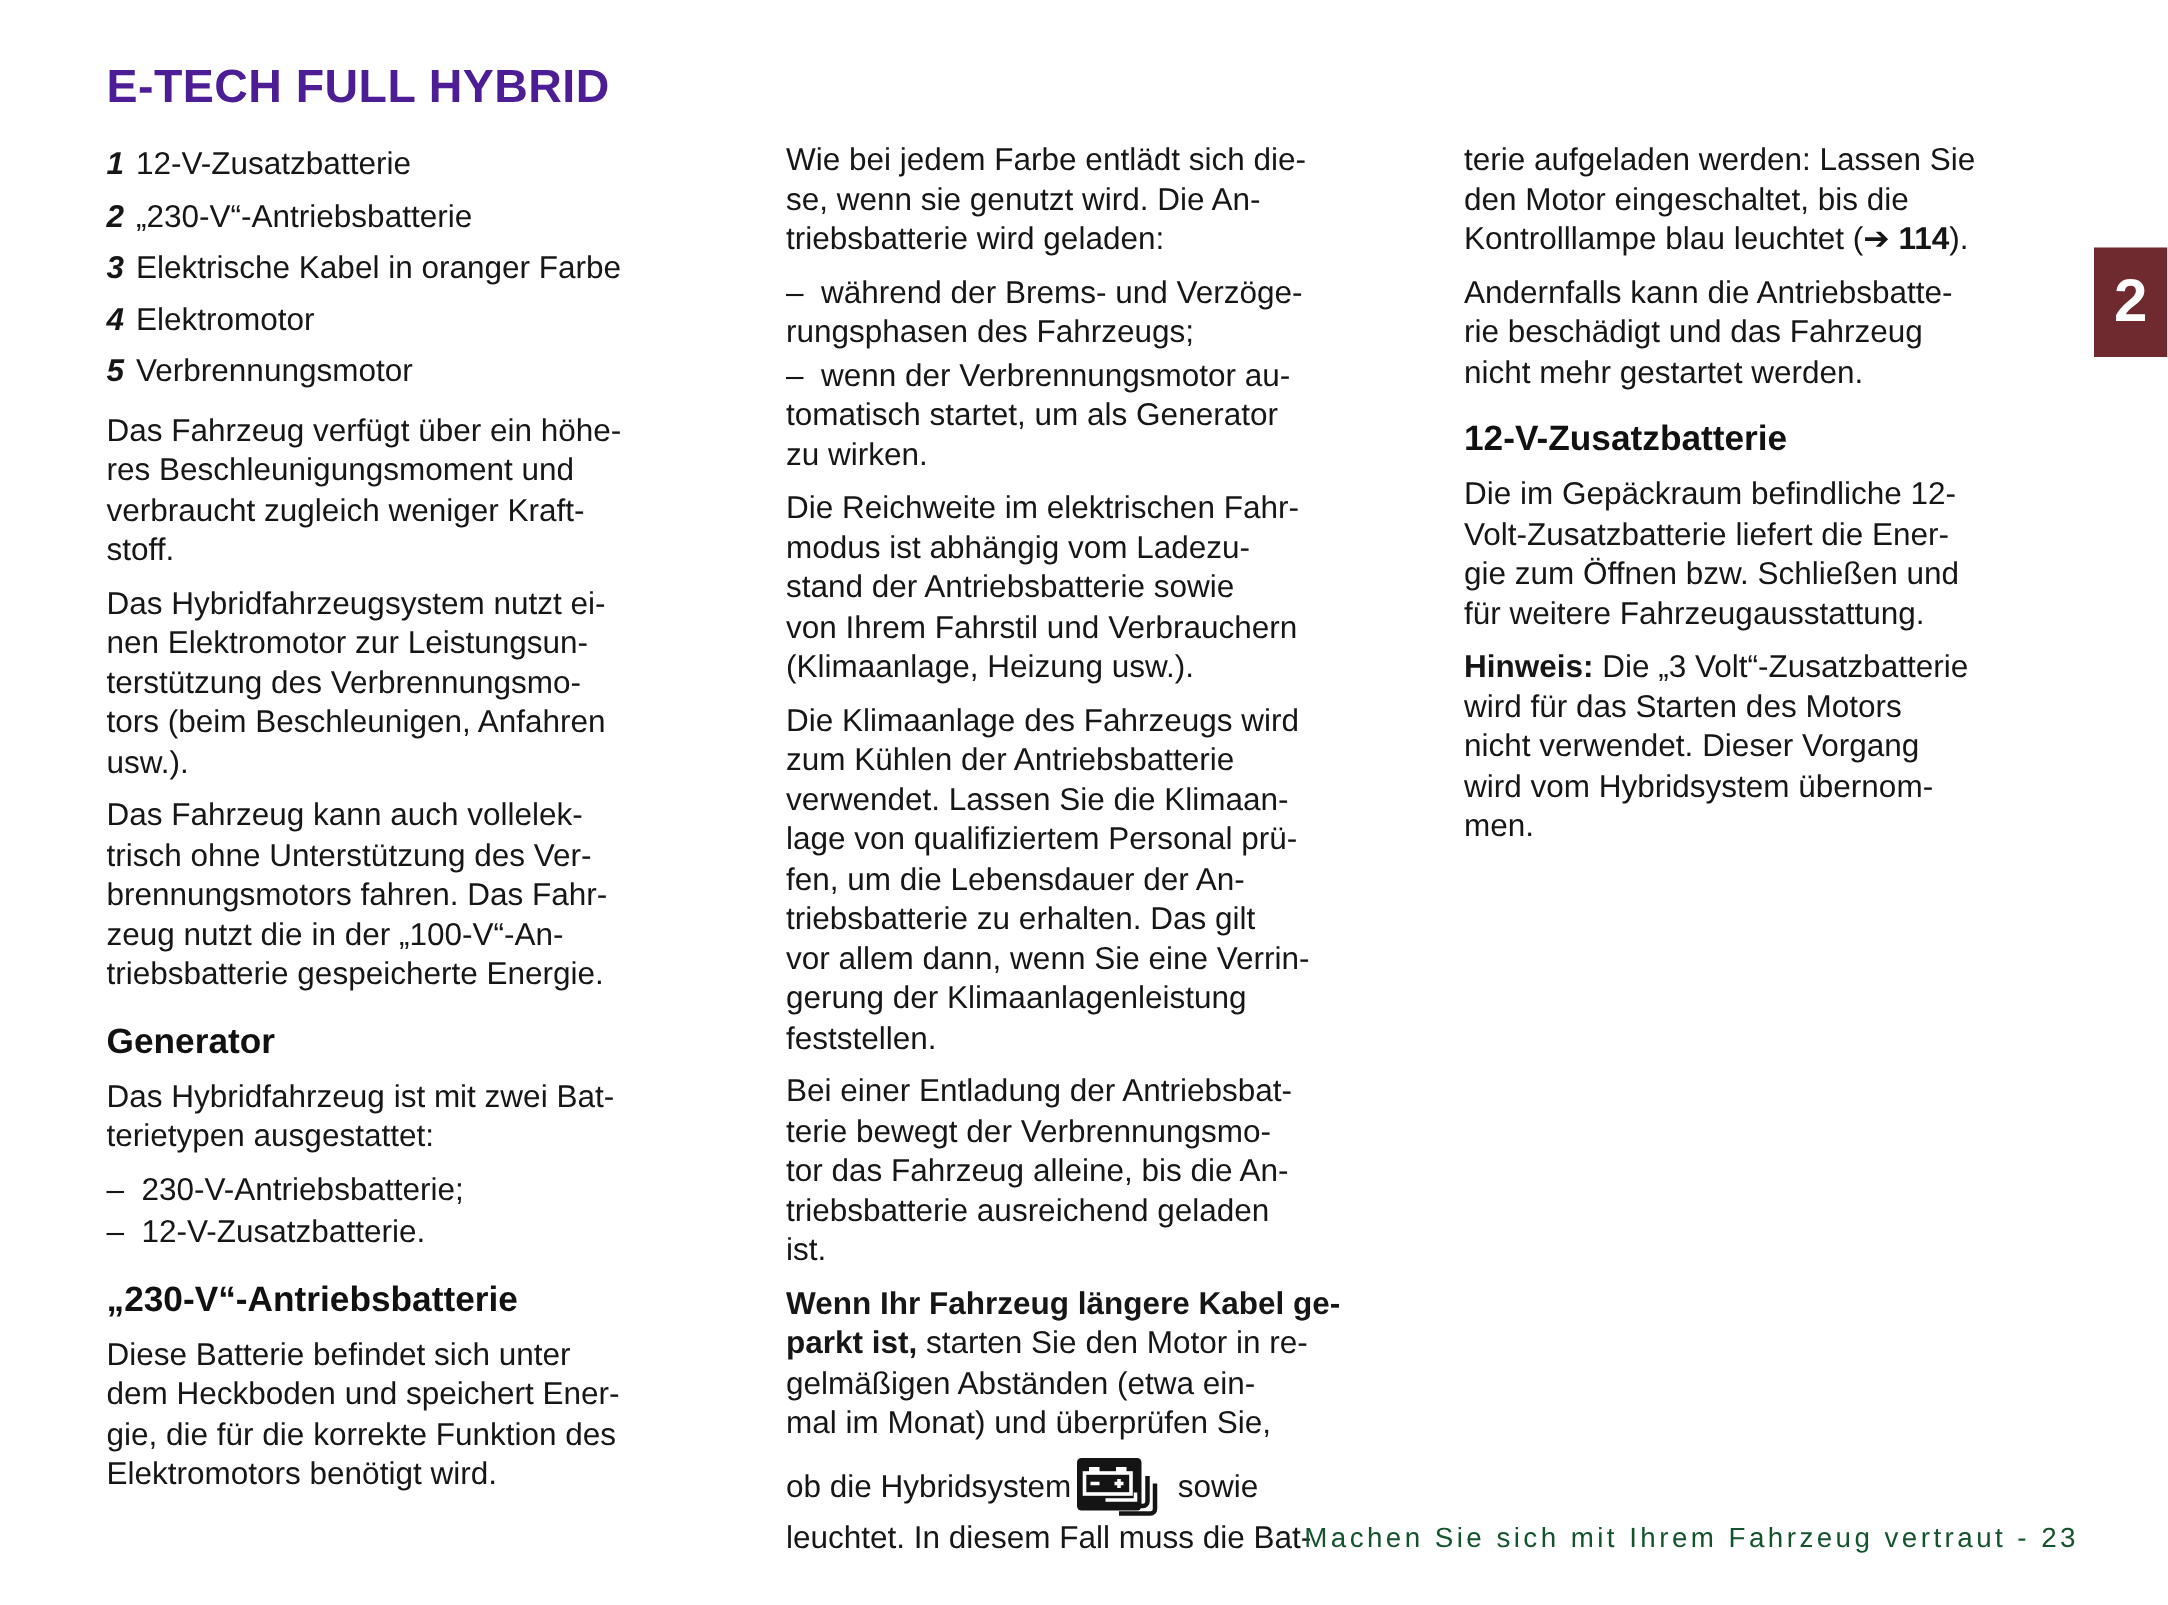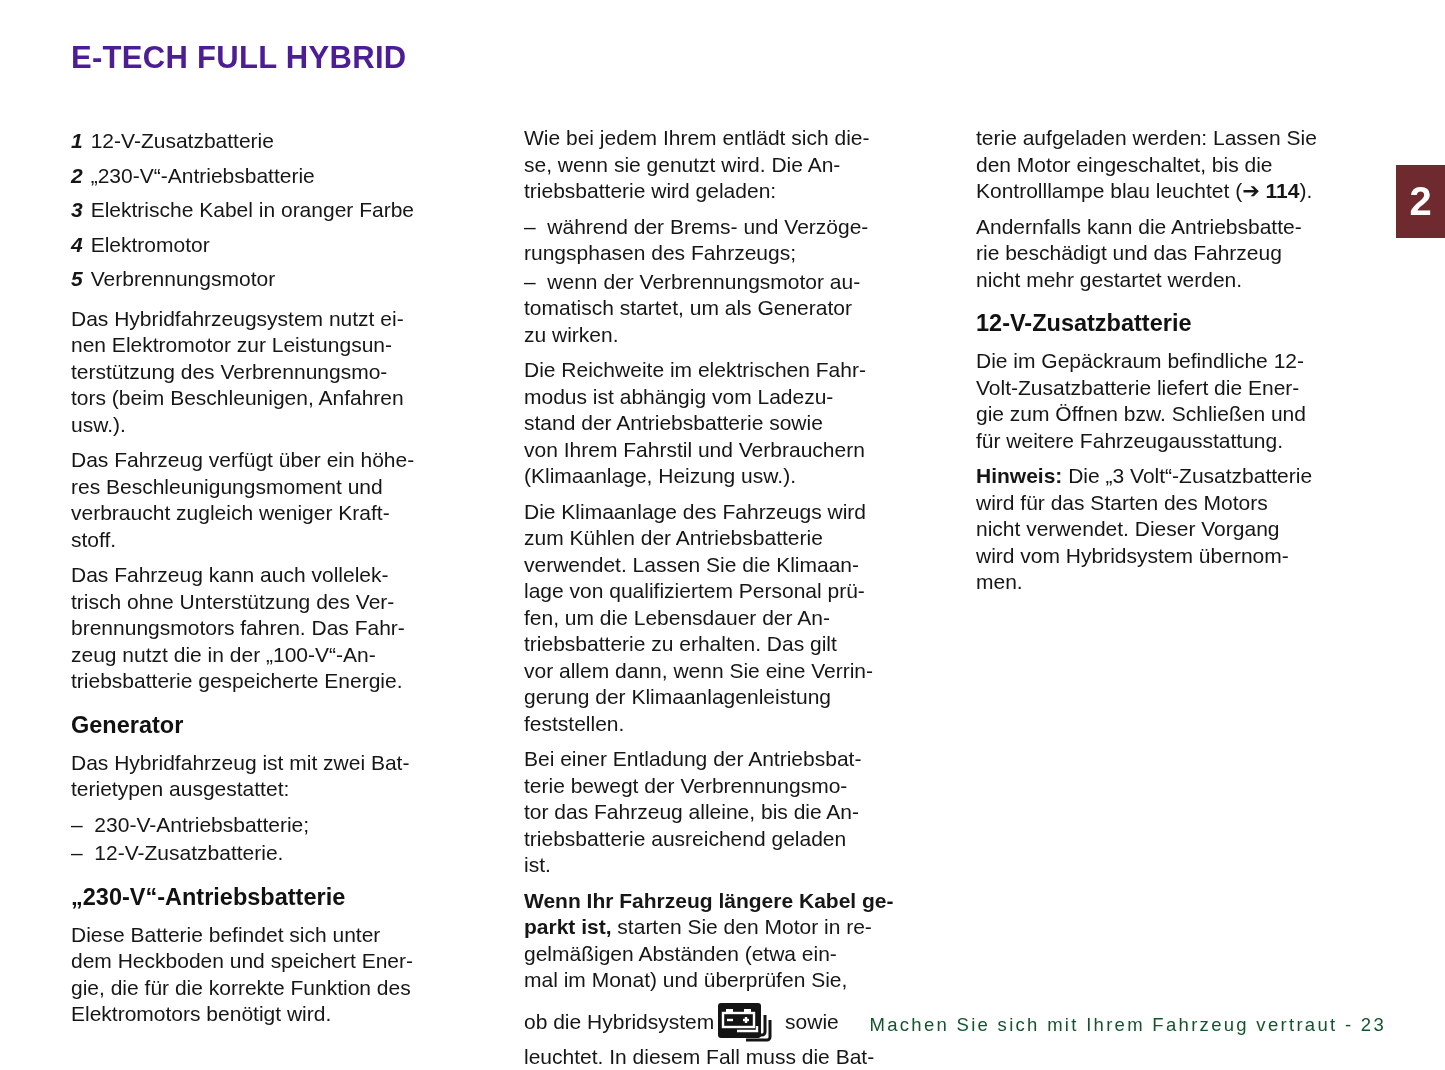--- a/index.html
+++ b/index.html
@@ -7,21 +7,21 @@
   body {
     font-family:"Liberation Sans","DejaVu Sans",sans-serif;
     color:#161616;
     position:relative;
     overflow:hidden;
   }
   .page-title {
     position:absolute; left:71px; top:40px;
     font-size:31px; font-weight:700; letter-spacing:.3px; color:#4c1d95;
   }
-  .col { position:absolute; font-size:21px; line-height:26.5px;margin-top:31px; }
+  .col { position:absolute; font-size:21px; line-height:26.5px; }
   .col-1 { left:71px;  top:97px; width:422px; }
   .col-2 { left:524px; top:94px; width:432px; }
   .col-3 { left:976px; top:94px; width:420px; }
   .col p { white-space:pre-line; margin:0 0 9px 0; }
   .legend { margin:0 0 13px 0; }
   .legend-item { margin:0 0 8px 0; line-height:26.5px; }
   .legend-num { font-style:italic; font-weight:700; margin-right:8px; }
   .sec-heading {
     font-size:23.5px; font-weight:700; line-height:29px;
     margin:16px 0 10px 0; color:#111;
@@ -51,50 +51,50 @@
 <h1 class="page-title">E-TECH FULL HYBRID</h1>
 
 <div class="col col-1">
   <div class="legend">
     <div class="legend-item"><span class="legend-num">1</span><span>12-V-Zusatzbatterie</span></div>
     <div class="legend-item"><span class="legend-num">2</span><span>„230-V“-Antriebsbatterie</span></div>
     <div class="legend-item"><span class="legend-num">3</span><span>Elektrische Kabel in oranger Farbe</span></div>
     <div class="legend-item"><span class="legend-num">4</span><span>Elektromotor</span></div>
     <div class="legend-item"><span class="legend-num">5</span><span>Verbrennungsmotor</span></div>
   </div>
+  <p>Das Fahrzeug verfügt über ein höhe-
+res Beschleunigungsmoment und
+verbraucht zugleich weniger Kraft-
+stoff.</p>
   <p>Das Hybridfahrzeugsystem nutzt ei-
 nen Elektromotor zur Leistungsun-
 terstützung des Verbrennungsmo-
 tors (beim Beschleunigen, Anfahren
 usw.).</p>
-  <p>Das Fahrzeug verfügt über ein höhe-
-res Beschleunigungsmoment und
-verbraucht zugleich weniger Kraft-
-stoff.</p>
   <p>Das Fahrzeug kann auch vollelek-
 trisch ohne Unterstützung des Ver-
 brennungsmotors fahren. Das Fahr-
 zeug nutzt die in der „100-V“-An-
 triebsbatterie gespeicherte Energie.</p>
   <h3 class="sec-heading">Generator</h3>
   <p>Das Hybridfahrzeug ist mit zwei Bat-
 terietypen ausgestattet:</p>
   <div class="bullets">
     <p>–&nbsp;&nbsp;230-V-Antriebsbatterie;</p>
     <p>–&nbsp;&nbsp;12-V-Zusatzbatterie.</p>
   </div>
   <h3 class="sec-heading">„230-V“-Antriebsbatterie</h3>
   <p>Diese Batterie befindet sich unter
 dem Heckboden und speichert Ener-
 gie, die für die korrekte Funktion des
 Elektromotors benötigt wird.</p>
 </div>
 
 <div class="col col-2">
-  <p>Wie bei jedem Ihrem entlädt sich die-
+  <p>Wie bei jedem Farbe entlädt sich die-
 se, wenn sie genutzt wird. Die An-
 triebsbatterie wird geladen:</p>
   <div class="bullets">
     <p>–&nbsp;&nbsp;während der Brems- und Verzöge-
 rungsphasen des Fahrzeugs;</p>
     <p>–&nbsp;&nbsp;wenn der Verbrennungsmotor au-
 tomatisch startet, um als Generator
 zu wirken.</p>
   </div>
   <p>Die Reichweite im elektrischen Fahr-

